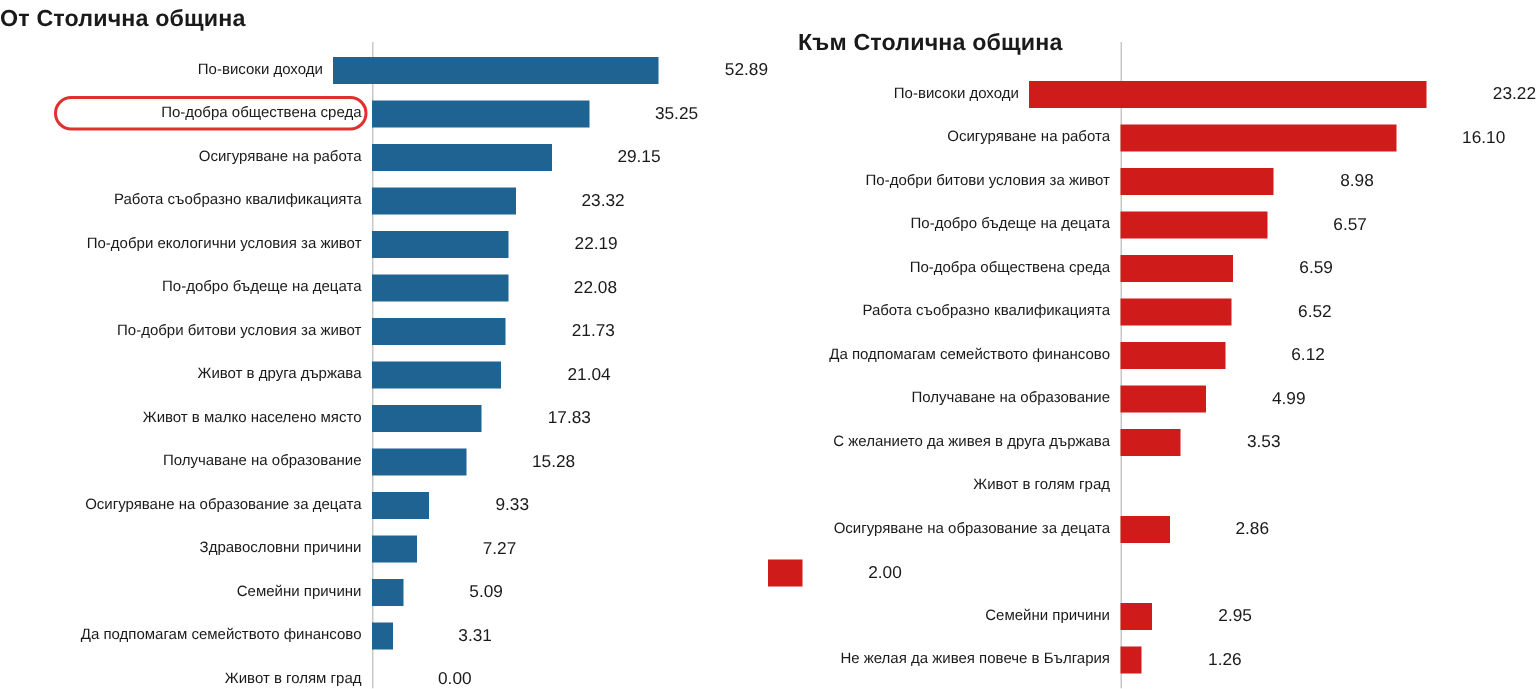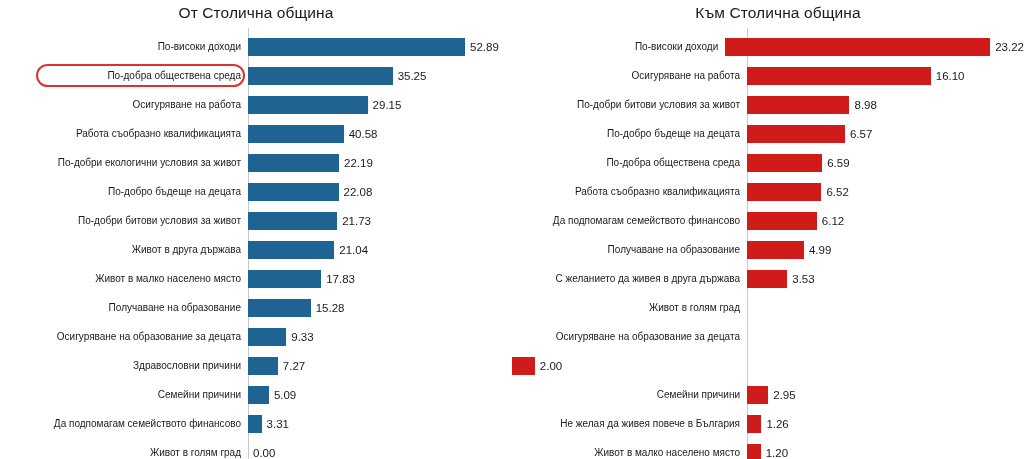--- a/index.html
+++ b/index.html
@@ -21,26 +21,25 @@
   .panel {
     position: relative;
     box-sizing: border-box;
   }
   .panel-left {
     width: 512px;
     padding-top: 4px;
   }
   .panel-right {
     width: 512px;
-    padding-top: 4px;
+    padding-top: 20px;
   }
   .chart-title {
-    text-align: center;
     font-size: 15.5px;
-    font-weight: normal;
+    font-weight: bold;
     color: #1a1a1a;
     margin: 0 0 10px 0;
     letter-spacing: 0.1px;
   }
   .title-right {
     padding-left: 20px;
   }
   .rows {
     display: flex;
     flex-direction: column;
@@ -60,20 +59,21 @@
     position: relative;
   }
   .panel-left .lbl { width: 248px; }
   .panel-right .lbl { width: 235px; }
   .bar-area {
     flex: 1;
     display: flex;
     align-items: center;
     position: relative;
     height: 100%;
+    gap: 39px;
   }
   .bar {
     height: 18px;
     display: block;
   }
   .bar-left { background: #1f6393; }
   .bar-right { background: #d01b1b; }
   .val {
     font-size: 11.5px;
     color: #1a1a1a;
@@ -130,21 +130,21 @@
           <div class="lbl">Осигуряване на работа</div>
           <div class="bar-area">
             <div class="bar bar-left" style="width: 119.598px;"></div>
             <div class="val">29.15</div>
           </div>
         </div>
         <div class="row">
           <div class="lbl">Работа съобразно квалификацията</div>
           <div class="bar-area">
             <div class="bar bar-left" style="width: 95.6786px;"></div>
-            <div class="val">40.58</div>
+            <div class="val">23.32</div>
           </div>
         </div>
         <div class="row">
           <div class="lbl">По-добри екологични условия за живот</div>
           <div class="bar-area">
             <div class="bar bar-left" style="width: 91.0424px;"></div>
             <div class="val">22.19</div>
           </div>
         </div>
         <div class="row">
@@ -286,20 +286,24 @@
           <div class="bar-area">
             <div class="bar bar-right" style="width: 40.2864px;"></div>
             <div class="val">3.53</div>
           </div>
         </div>
         <div class="row">
           <div class="lbl">Живот в голям град</div>
         </div>
         <div class="row">
           <div class="lbl">Осигуряване на образование за децата</div>
+          <div class="bar-area">
+            <div class="bar bar-right" style="width: 32.64px;"></div>
+            <div class="val">2.86</div>
+          </div>
         </div>
         <div class="row">
           <div class="bar-area">
             <div class="bar bar-right" style="width: 22.8252px;"></div>
             <div class="val">2.00</div>
           </div>
         </div>
         <div class="row">
           <div class="lbl">Семейни причини</div>
           <div class="bar-area">

